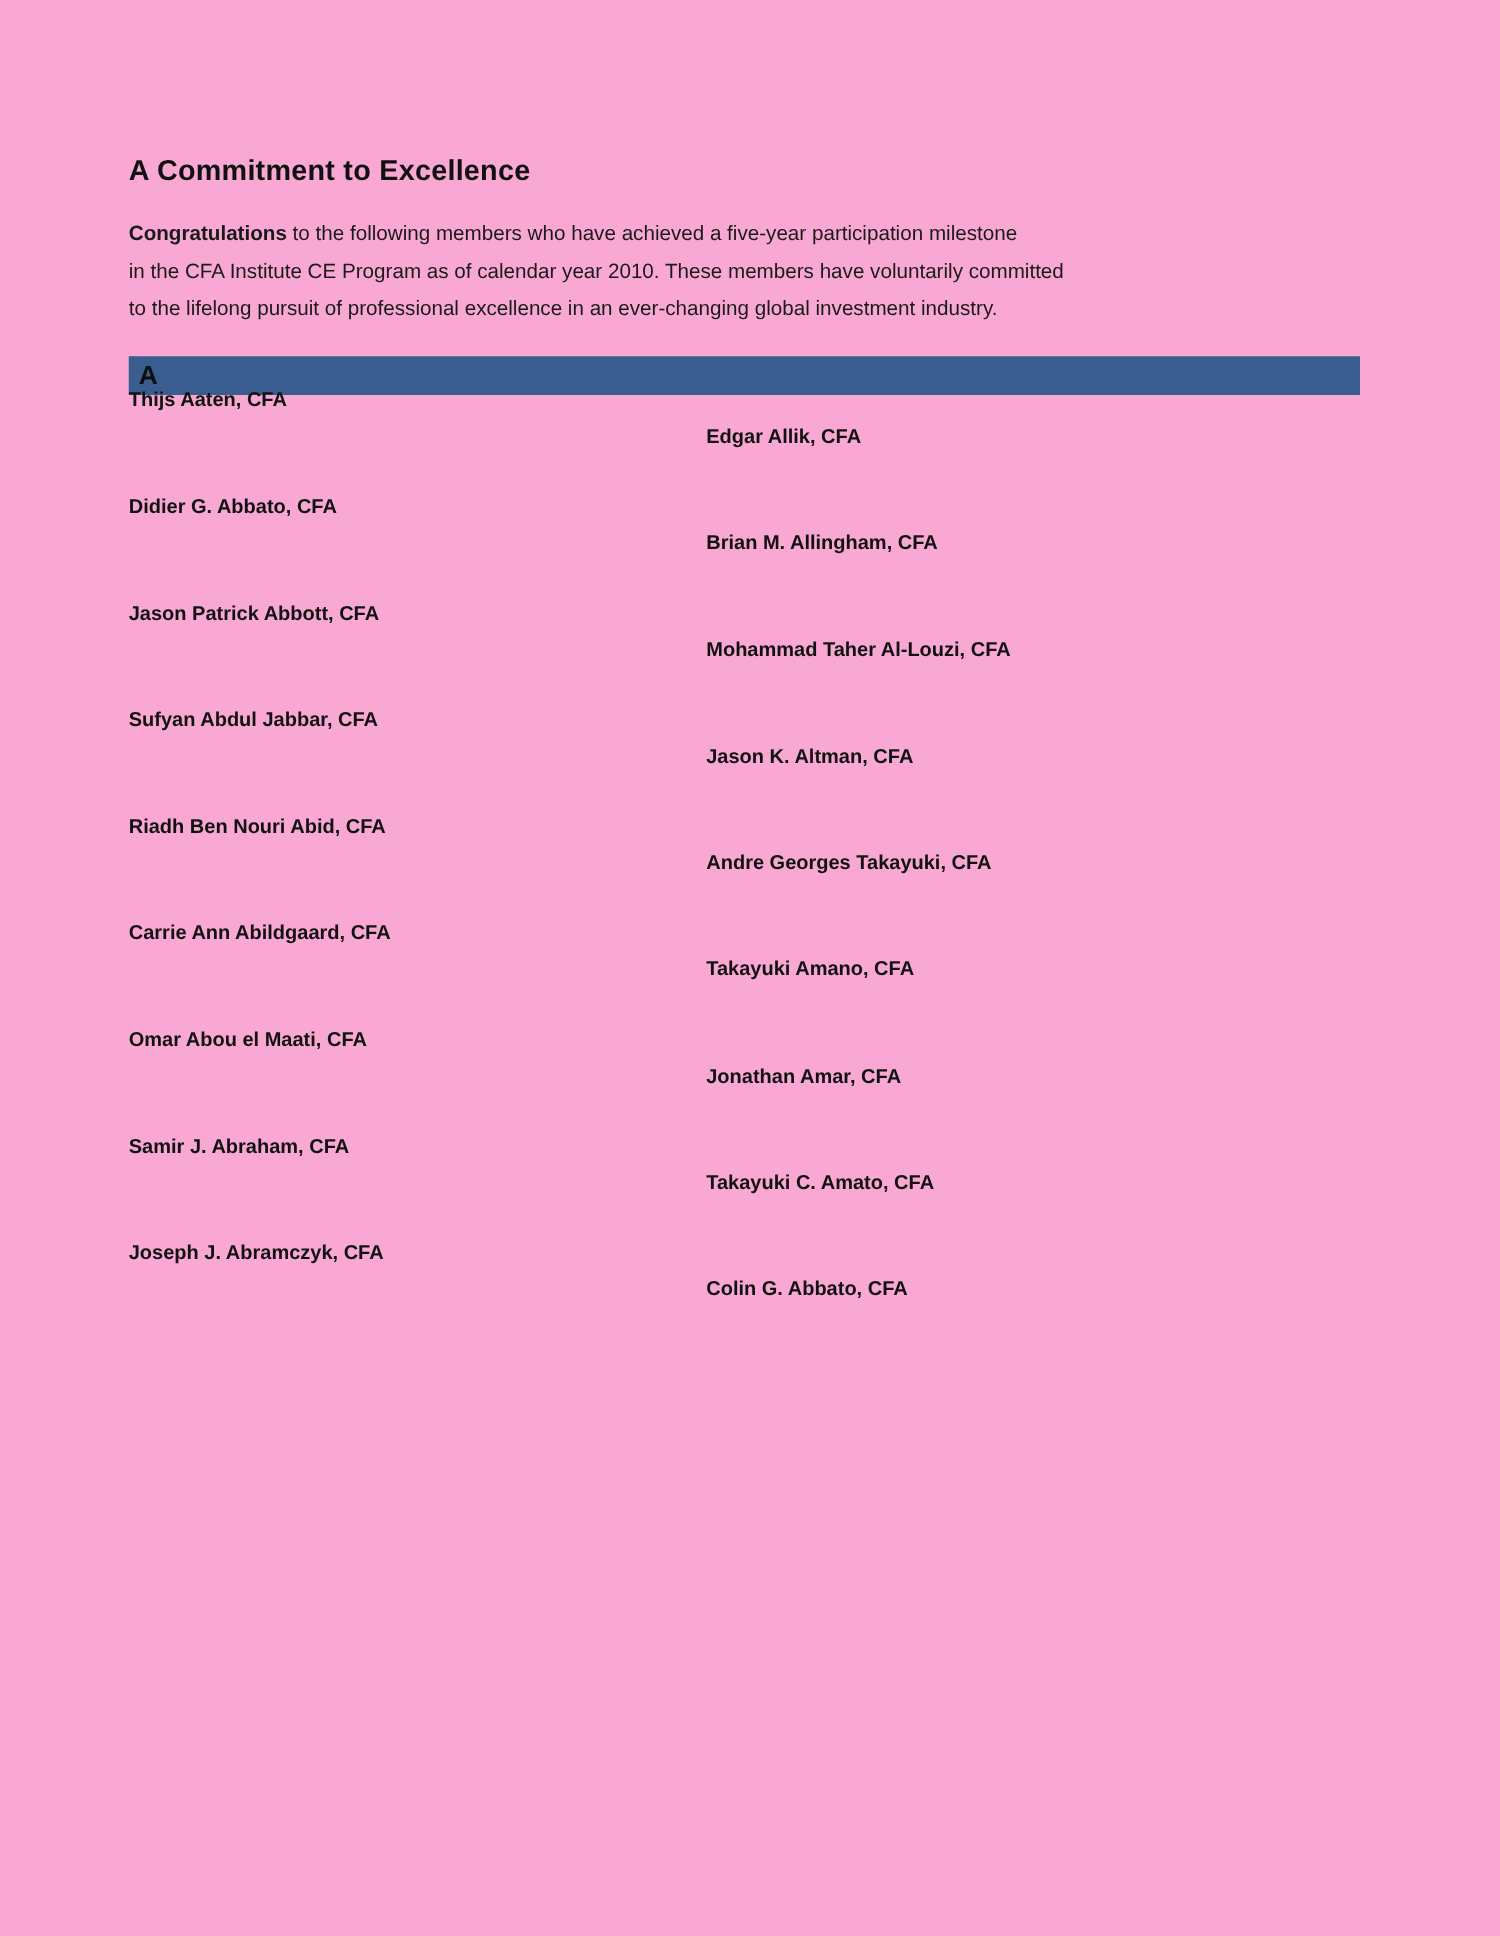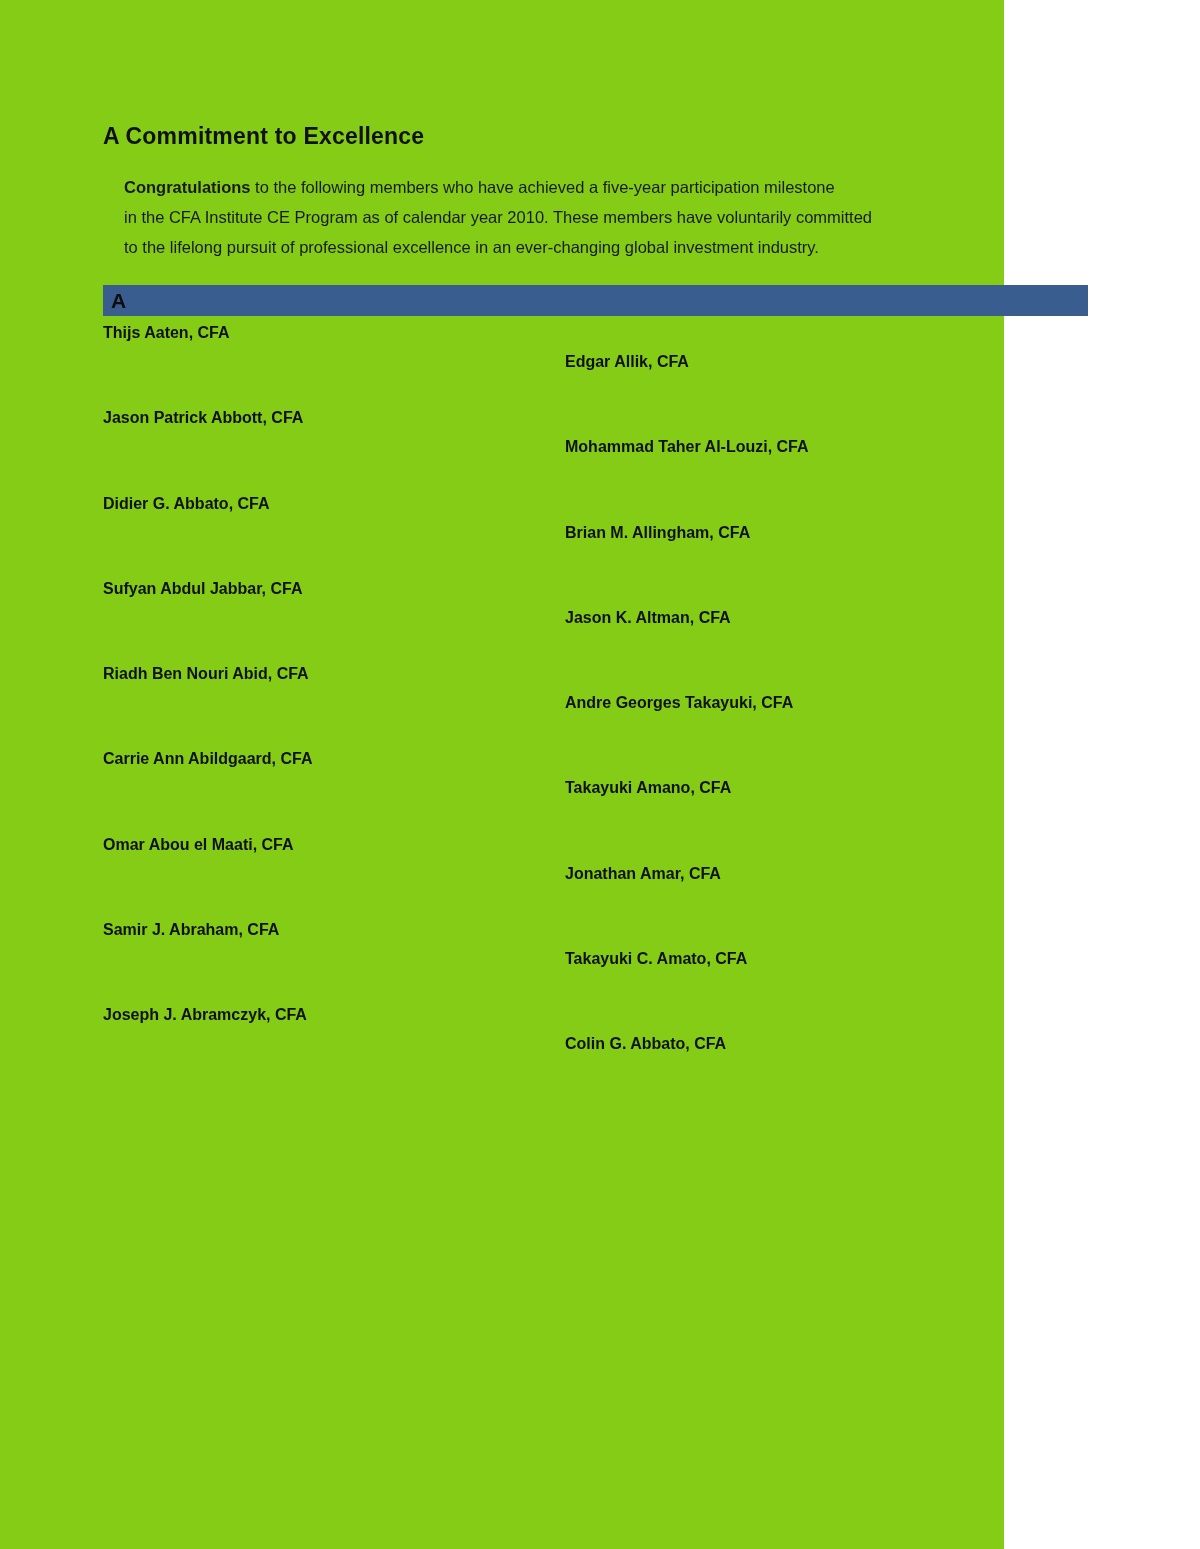--- a/index.html
+++ b/index.html
@@ -11,43 +11,42 @@
     width: 1200px;
     height: 1549px;
     position: relative;
     font-family: "Liberation Sans", sans-serif;
     color: #111111;
     overflow: hidden;
   }
   .page {
     position: absolute;
     left: 0; top: 0;
-    width: 1004px;
+    width: 1200px;
     height: 1549px;
-    background: #84cc16;
+    background: #f9a8d4;
   }
   .doc-title {
     position: absolute;
     left: 103px;
     top: 108px;
     font-size: 23px;
     font-weight: bold;
     letter-spacing: 0.2px;
     color: #111111;
     white-space: nowrap;
   }
   .intro {
     position: absolute;
     left: 103px;
     top: 172px;
     width: 930px;
     font-size: 16.5px;
     line-height: 30px;
     color: #1a1a1a;
-    margin-left: 21px;
   }
   .intro .lead {
     font-weight: bold;
   }
   .intro-line {
     display: block;
     white-space: nowrap;
   }
   .section-bar {
     position: absolute;
@@ -62,21 +61,21 @@
     left: 8px;
     top: 2px;
     font-size: 21px;
     font-weight: bold;
     color: #0d0d0d;
     line-height: 27px;
   }
   .names {
     position: absolute;
     left: 0;
-    top: 322px;
+    top: 310px;
     width: 1200px;
   }
   .name-row {
     position: relative;
     height: 85.3px;
   }
   .name-cell {
     position: absolute;
     top: 0;
     font-size: 16px;
@@ -105,26 +104,26 @@
   <div class="section-bar" style="background: rgb(58, 93, 143);">
     <span class="letter">A</span>
   </div>
 
   <div class="names" id="names-container">
       <div class="name-row">
         <div class="name-cell col-left">Thijs Aaten, CFA</div>
         <div class="name-cell col-right">Edgar Allik, CFA</div>
       </div>
       <div class="name-row">
+        <div class="name-cell col-left">Didier G. Abbato, CFA</div>
+        <div class="name-cell col-right">Brian M. Allingham, CFA</div>
+      </div>
+      <div class="name-row">
         <div class="name-cell col-left">Jason Patrick Abbott, CFA</div>
         <div class="name-cell col-right">Mohammad Taher Al-Louzi, CFA</div>
-      </div>
-      <div class="name-row">
-        <div class="name-cell col-left">Didier G. Abbato, CFA</div>
-        <div class="name-cell col-right">Brian M. Allingham, CFA</div>
       </div>
       <div class="name-row">
         <div class="name-cell col-left">Sufyan Abdul Jabbar, CFA</div>
         <div class="name-cell col-right">Jason K. Altman, CFA</div>
       </div>
       <div class="name-row">
         <div class="name-cell col-left">Riadh Ben Nouri Abid, CFA</div>
         <div class="name-cell col-right">Andre Georges Takayuki, CFA</div>
       </div>
       <div class="name-row">

